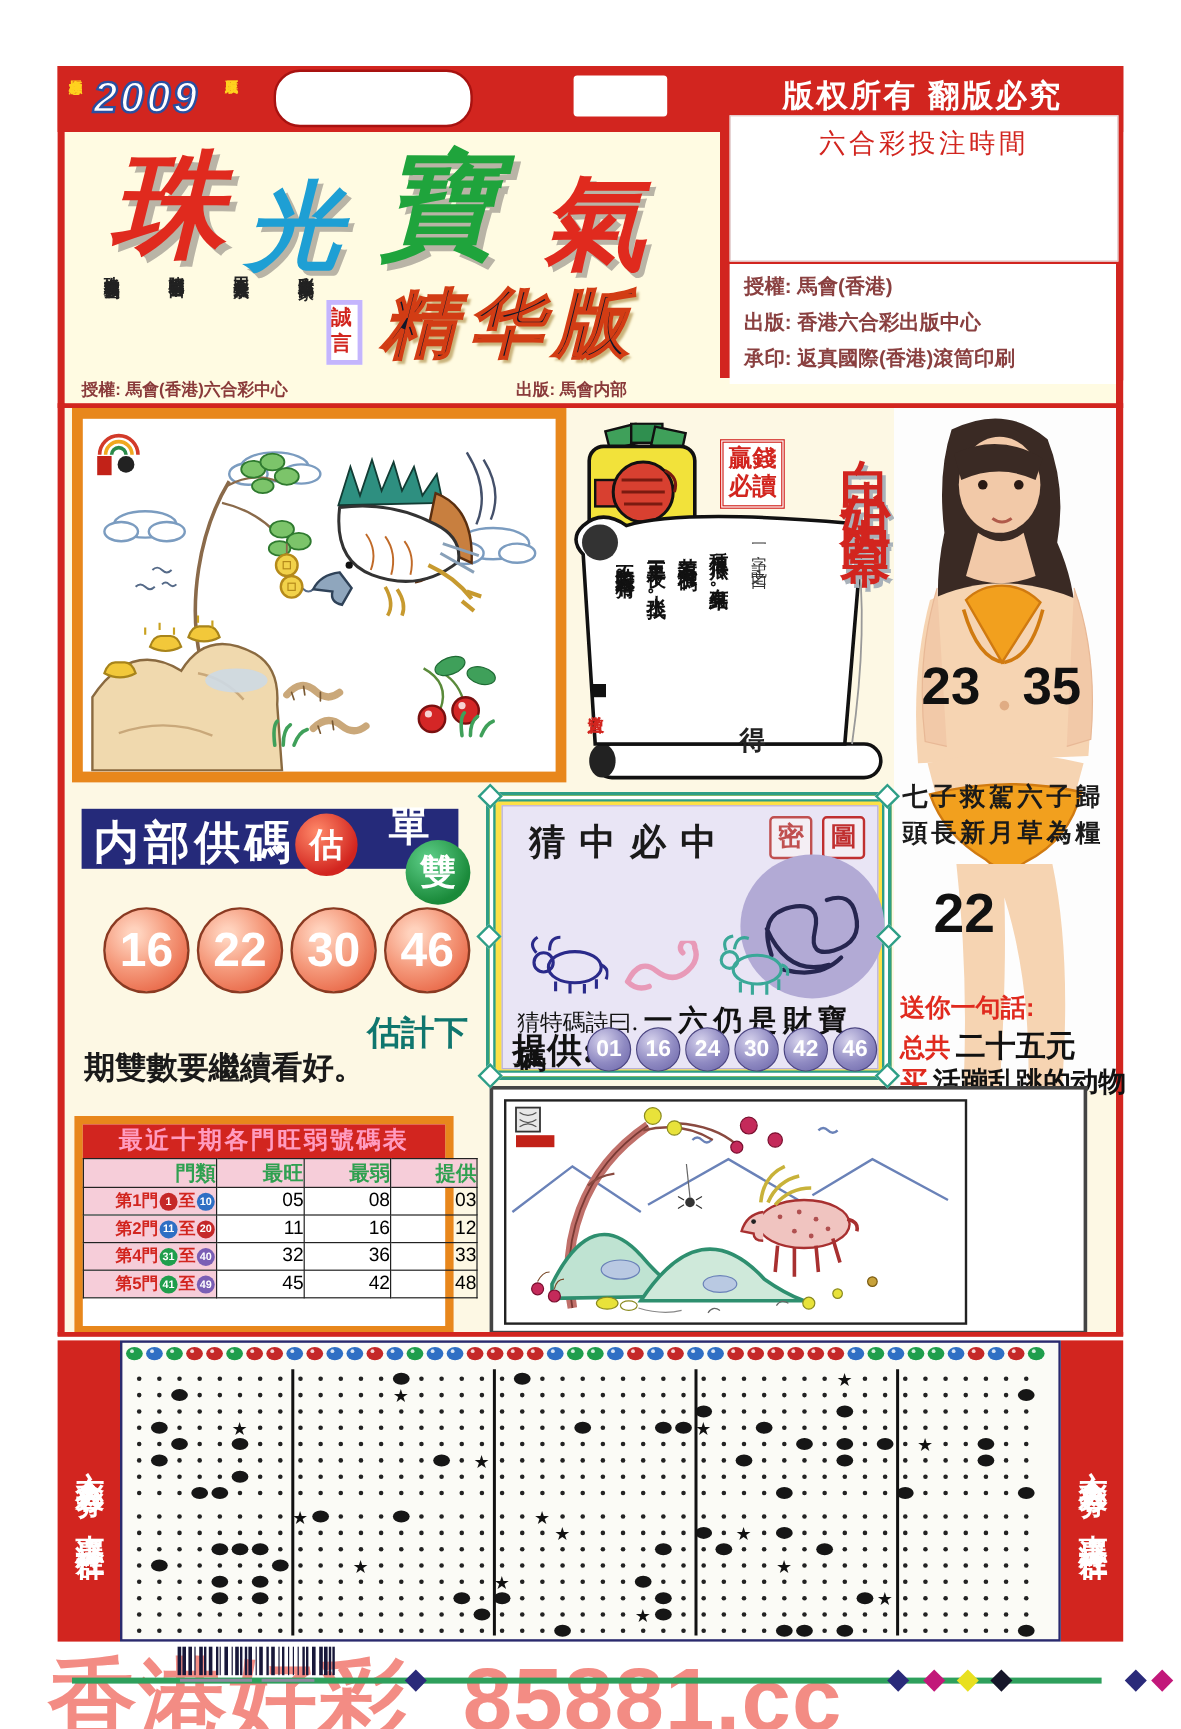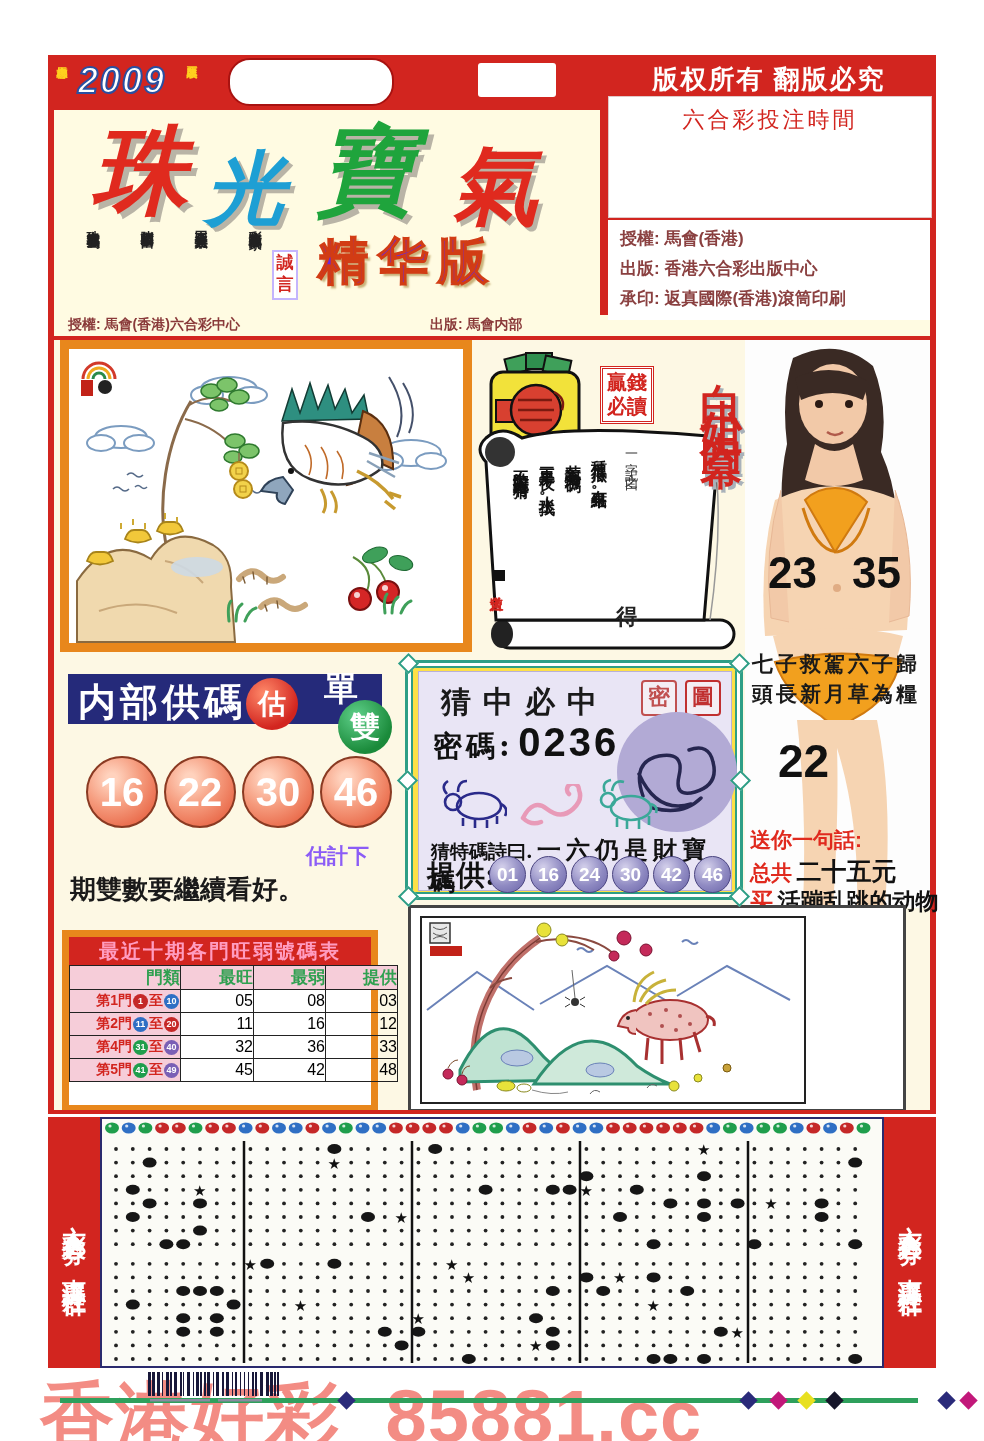--- a/index.html
+++ b/index.html
@@ -45,29 +45,29 @@
 <div class="abs" style="left:608px;top:62px;width:322px;text-align:center;color:#fff;font-size:26px;font-weight:bold;letter-spacing:2px">版权所有 翻版必究</div>
 
 <div class="abs" style="left:54px;top:110px;width:546px;height:205px;background:#fffbe2"></div>
 <div class="abs" style="left:54px;top:315px;width:876px;height:21px;background:#fffbe2"></div>
 <div class="abs" style="left:48px;top:336px;width:888px;height:4px;background:#d2251f"></div>
 
 <div class="abs serif" style="left:92px;top:108px;font-size:96px;font-weight:bold;font-style:italic;color:#e02a1e;text-shadow:5px 5px 0 #b9b4a6">珠</div>
 <div class="abs serif" style="left:205px;top:136px;font-size:80px;font-weight:bold;font-style:italic;color:#1e9fd4;text-shadow:4px 4px 0 #b9b4a6">光</div>
 <div class="abs serif" style="left:318px;top:108px;font-size:96px;font-weight:bold;font-style:italic;color:#1fa43c;text-shadow:5px 5px 0 #b9b4a6">寶</div>
 <div class="abs serif" style="left:452px;top:128px;font-size:86px;font-weight:bold;font-style:italic;color:#e02a1e;text-shadow:4px 4px 0 #b9b4a6">氣</div>
-<div class="abs serif" style="left:318px;top:228px;font-size:50px;font-weight:bold;color:#6d28d9;
+<div class="abs serif" style="left:318px;top:228px;font-size:62px;font-weight:bold;font-style:italic;color:#0f172a;
             -webkit-text-stroke:1.5px #d23c14;letter-spacing:10px;text-shadow:3px 3px 2px #c9b27a">精华版</div>
 
 <div class="abs vrl slog" style="left:86px;top:220px;height:95px">珠光寶氣尋靈碼</div>
 <div class="abs vrl slog" style="left:140px;top:220px;height:95px">賭棍剁去頭不回</div>
 <div class="abs vrl slog" style="left:194px;top:220px;height:95px">因貪至昔無米炊</div>
 <div class="abs vrl slog" style="left:248px;top:220px;height:95px">六彩賭鬼禍萬家</div>
-<div class="abs" style="left:272px;top:250px;width:22px;height:46px;border:2px solid #c4b5fd;color:#d2251f;background:#fff;
-            font-size:17px;font-weight:bold;line-height:1.3;text-align:center;word-break:break-all">誠言</div>
+<div class="abs" style="left:272px;top:250px;width:22px;height:46px;border:4px solid #c4b5fd;color:#d2251f;background:#fff;
+            font-size:17px;font-weight:bold;line-height:1.3;word-break:break-all">誠言</div>
 
 <div class="abs" style="left:608px;top:96px;width:322px;height:120px;background:#fff;border:1px solid #e0c8c8">
   <div style="text-align:center;color:#d2251f;font-size:22px;font-weight:normal;margin-top:8px;letter-spacing:3px">六合彩投注時間</div>
 </div>
 <div class="abs" style="left:608px;top:220px;width:322px;height:96px;background:#fff;padding-top:4px">
   <div style="font-size:17px;font-weight:bold;color:#8a4040;line-height:30px;padding-left:12px">
     <div><span>授權:</span> <span>馬會(香港)</span></div>
     <div><span>出版:</span> <span>香港六合彩出版中心</span></div>
     <div><span>承印:</span> <span>返真國際(香港)滾筒印刷</span></div>
   </div>
@@ -249,65 +249,61 @@
 <div class="abs" style="left:246px;top:678px;width:52px;height:52px;border-radius:50%;display:flex;align-items:center;justify-content:center;
             background:radial-gradient(circle at 35% 30%,#ff8a6a,#d2251f 70%);color:#fff;font-size:28px;font-weight:bold">估</div>
 <div class="abs" style="left:338px;top:700px;width:54px;height:54px;border-radius:50%;display:flex;align-items:center;justify-content:center;
             background:radial-gradient(circle at 35% 30%,#5fd08a,#1a8a3a 70%);color:#fff;font-size:30px;font-weight:bold">雙</div>
 
 <div class="abs ballN" style="left:86px;top:756px;width:72px;height:72px;font-size:40px">16</div>
 <div class="abs ballN" style="left:164px;top:756px;width:72px;height:72px;font-size:40px">22</div>
 <div class="abs ballN" style="left:242px;top:756px;width:72px;height:72px;font-size:40px">30</div>
 <div class="abs ballN" style="left:320px;top:756px;width:72px;height:72px;font-size:40px">46</div>
 
-<div class="abs" style="left:306px;top:842px;font-size:21px;font-weight:bold;color:#8b5cf6">估計下</div>
+<div class="abs" style="left:306px;top:842px;font-size:28px;font-weight:bold;color:#0f766e">估計下</div>
 <div class="abs" style="left:70px;top:872px;font-size:26px;font-weight:bold;color:#1a1a1a">期雙數要繼續看好。</div>
 
 <div class="abs" style="left:405px;top:660px;width:338px;height:240px;background:#fde047;border:3px solid #2e9e86;box-shadow:inset 0 0 0 3px #fff,inset 0 0 0 5px #2e9e86;box-sizing:border-box">
   <div class="cornerD" style="left:-7px;top:-7px"></div>
   <div class="cornerD" style="right:-7px;top:-7px"></div>
   <div class="cornerD" style="left:-7px;bottom:-7px"></div>
   <div class="cornerD" style="right:-7px;bottom:-7px"></div>
   <div class="cornerD" style="left:-8px;top:110px"></div>
   <div class="cornerD" style="right:-8px;top:110px"></div>
 
   <div class="abs" style="left:10px;top:8px;width:312px;height:218px;background:#e9e5f5;border:1px solid #b8b0d8">
     <div class="abs serif" style="left:22px;top:10px;font-size:30px;font-weight:bold;color:#1a1a1a;letter-spacing:12px">猜中必中</div>
     <div class="abs" style="left:222px;top:8px;width:32px;height:32px;border:2px solid #c05050;border-radius:4px;color:#c05050;
                 font-size:22px;font-weight:bold;text-align:center;line-height:30px;background:#f4eef4">密</div>
     <div class="abs" style="left:266px;top:8px;width:32px;height:32px;border:2px solid #c03030;border-radius:4px;color:#c03030;
                 font-size:22px;font-weight:bold;text-align:center;line-height:30px;background:#f4eef4">圖</div>
     <div class="abs" style="left:198px;top:40px;width:120px;height:120px;border-radius:50%;background:#b2aad5">
       <svg width="120" height="120" viewBox="0 0 120 120">
         <path d="M26,84 q-12,-34 16,-40 q26,-5 20,20 q-5,22 16,16 q24,-7 18,-30 q-4,-19 -24,-12 M22,62 q18,40 52,30 M36,96 q30,8 48,-10" fill="none" stroke="#262650" stroke-width="3.5" stroke-linecap="round"></path>
       </svg>
-    </div>
-    <div class="abs" style="left:14px;top:48px">
-      <span class="serif" style="font-size:29px;font-weight:bold;color:#111;letter-spacing:4px">密碼:</span>
-      <span style="font-size:40px;font-weight:bold;color:#111;letter-spacing:3px">0236</span>
     </div>
     <svg class="abs" style="left:22px;top:106px" width="66" height="52" viewBox="0 0 66 52">
       <g fill="none" stroke="#2a2a8a" stroke-width="2.6">
         <ellipse cx="38" cy="28" rx="22" ry="13"></ellipse>
           <circle cx="12" cy="24" r="8"></circle>
         <path d="M6,16 q-7,-8 1,-13 M17,14 q0,-11 9,-11 M22,40 v8 M34,42 v8 M46,42 v8 M56,38 v8 M60,26 q8,4 4,12"></path>
       </g>
     </svg>
     <svg class="abs" style="left:100px;top:112px" width="68" height="46" viewBox="0 0 68 46">
       <path d="M4,34 q10,-20 24,-9 q14,11 26,0 q10,-9 6,-19 a6,6 0 1 0 -10,4 M4,34 q8,8 18,4" fill="none" stroke="#e89ab8" stroke-width="4.5" stroke-linecap="round"></path>
     </svg>
     <svg class="abs" style="left:178px;top:104px" width="62" height="54" viewBox="0 0 62 54">
       <g fill="none" stroke="#3aa898" stroke-width="2.6">
         <ellipse cx="34" cy="32" rx="20" ry="12"></ellipse>
           <circle cx="11" cy="24" r="7"></circle>
         <path d="M8,16 q-4,-10 6,-12 M15,15 q2,-12 12,-9 M20,42 v9 M30,44 v9 M42,44 v9 M52,40 v9 M54,28 q7,2 5,9"></path>
       </g>
     </svg>
     <div class="abs" style="left:12px;top:162px">
-      <span class="serif" style="font-size:19px;font-weight:bold;color:#111">猜特碼詩曰.</span>
+      <span class="serif" style="font-size:19px;font-weight:normal;color:#111">猜特碼詩曰.</span>
       <span class="serif" style="font-size:24px;font-weight:bold;color:#111;letter-spacing:5px">一六仍是財寶碼</span>
     </div>
     <div class="abs serif" style="left:8px;top:184px;font-size:29px;font-weight:bold;color:#111">提供:</div>
     <div class="abs pball" style="left:70px;top:184px;width:37px;height:37px;font-size:19px">01</div>
     <div class="abs pball" style="left:111px;top:184px;width:37px;height:37px;font-size:19px">16</div>
     <div class="abs pball" style="left:152px;top:184px;width:37px;height:37px;font-size:19px">24</div>
     <div class="abs pball" style="left:193px;top:184px;width:37px;height:37px;font-size:19px">30</div>
     <div class="abs pball" style="left:234px;top:184px;width:37px;height:37px;font-size:19px">42</div>
     <div class="abs pball" style="left:275px;top:184px;width:37px;height:37px;font-size:19px">46</div>
   </div>

